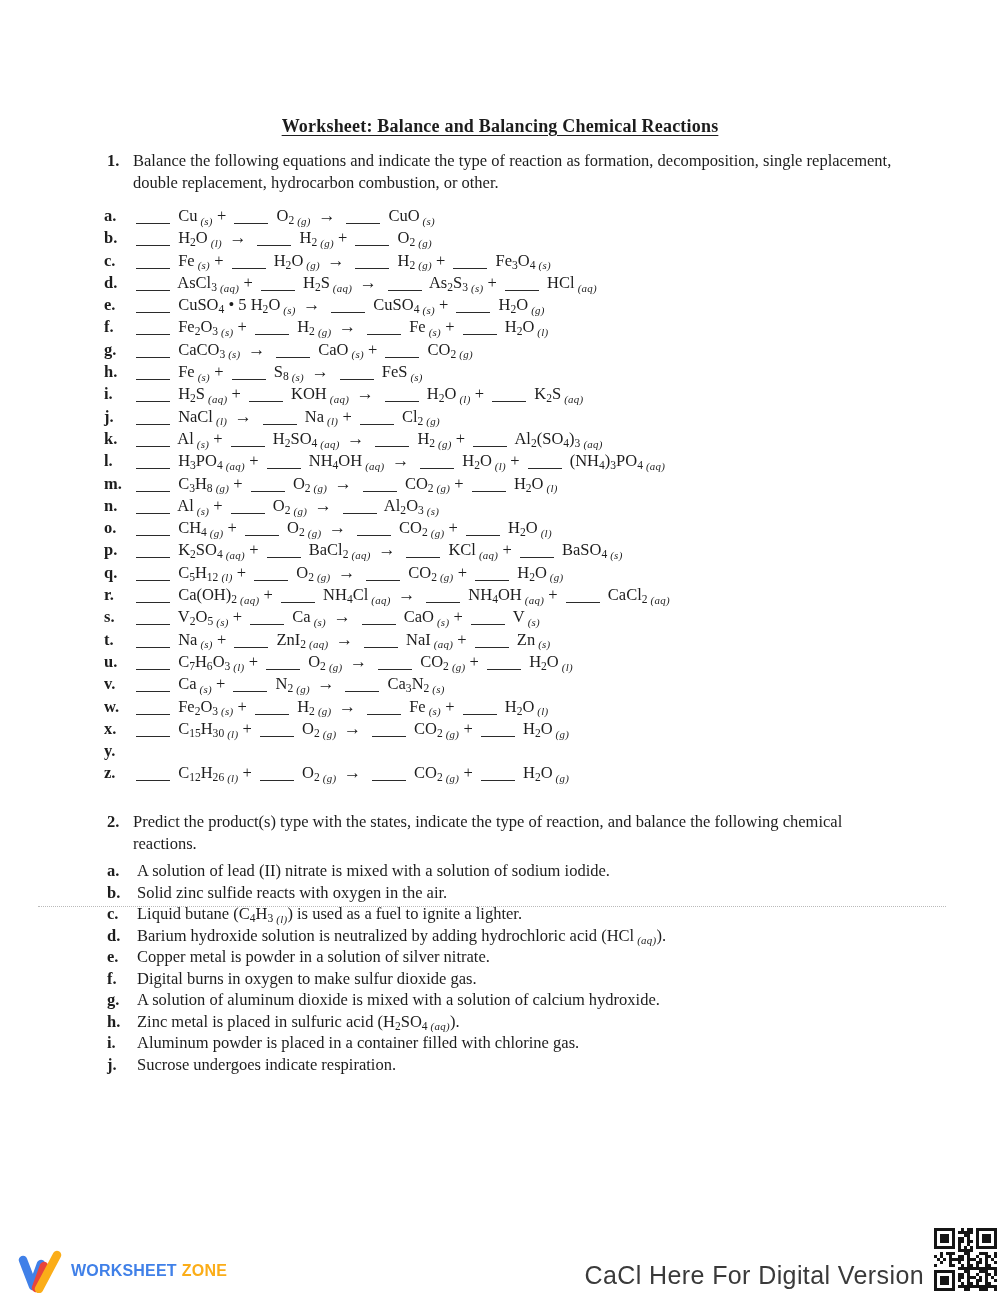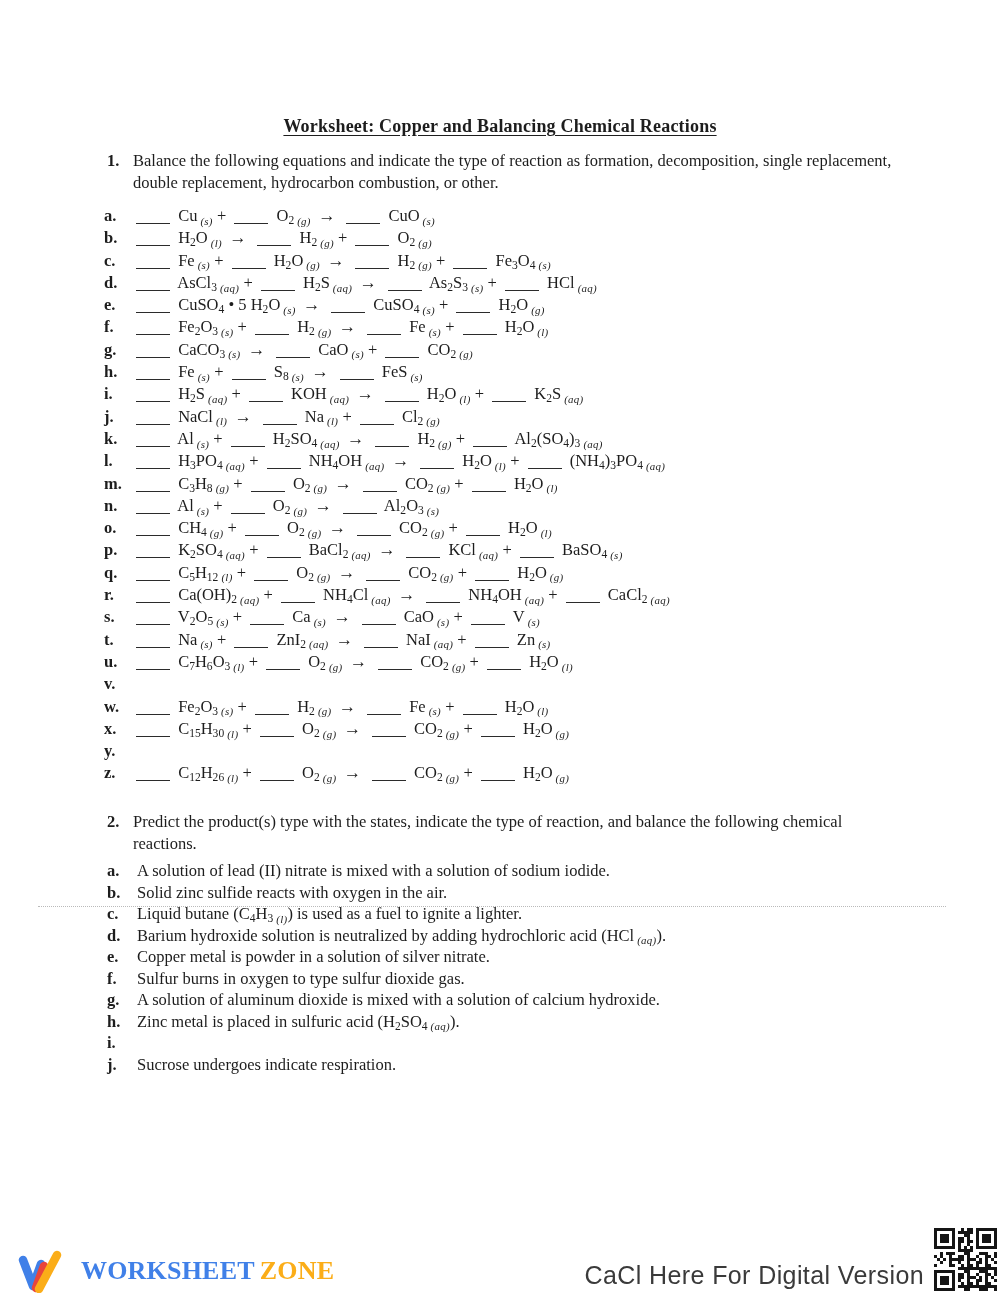--- a/index.html
+++ b/index.html
@@ -37,38 +37,38 @@
   .sub  { font-size:0.7em;  vertical-align:-0.28em; }
   .state{ font-size:0.66em; font-style:italic; vertical-align:-0.34em; margin-left:3px; letter-spacing:0.3px; }
   .arrow{ padding:0 3px; font-size:1.05em; }
 
   .dotline {
     position:absolute; top:906px; left:38px; width:908px; height:0;
     border-top:1px dotted #a9a9a9; opacity:0.8;
   }
 
   .footer-logo { position:absolute; left:18px; top:1249px; display:flex; align-items:center; }
-  .logo-text { font-family:Liberation Serif, serif; font-weight:bold; font-size:26px; letter-spacing:0.2px; margin-left:17px; }
+  .logo-text { font-family:Liberation Sans, sans-serif; font-weight:bold; font-size:16px; letter-spacing:0.2px; margin-left:7px; }
   .logo-word1 { color:#4080E8; }
   .logo-word2 { color:#FBAD18; margin-left:5px; }
 
   .scan-text {
     position:absolute; right:76px; top:1261px; width:420px; text-align:right;
     font-family:"Liberation Sans", sans-serif; font-size:25px; color:#3a3a3a;
     font-weight:500; letter-spacing:0.4px;
   }
   .qr { position:absolute; left:934px; top:1228px; width:63px; height:63px; background:#fff; }
   .qr .m { position:absolute; background:#151515; }
 </style>
 </head>
 <body>
 
 <div class="page">
 
-  <h1 class="title">Worksheet: Copper and Balancing Chemical Reactions</h1>
+  <h1 class="title">Worksheet: Balance and Balancing Chemical Reactions</h1>
 
   <div class="para p1">
     <span class="num">1.</span>
     <span class="ptext">Balance the following equations and indicate the type of reaction as formation, decomposition, single replacement, double replacement, hydrocarbon combustion, or other.</span>
   </div>
 
   <div class="eqlist" id="eqlist">
       <div class="eqrow">
         <span class="eqlabel">a.</span>
         <span class="eqbody"><span class="blank"></span> Cu<span class="state">(s)</span> + <span class="blank"></span> O<span class="sub">2</span><span class="state">(g)</span> <span class="arrow">→</span> <span class="blank"></span> CuO<span class="state">(s)</span></span>
@@ -148,20 +148,21 @@
       <div class="eqrow">
         <span class="eqlabel">t.</span>
         <span class="eqbody"><span class="blank"></span> Na<span class="state">(s)</span> + <span class="blank"></span> ZnI<span class="sub">2</span><span class="state">(aq)</span> <span class="arrow">→</span> <span class="blank"></span> NaI<span class="state">(aq)</span> + <span class="blank"></span> Zn<span class="state">(s)</span></span>
       </div>
       <div class="eqrow">
         <span class="eqlabel">u.</span>
         <span class="eqbody"><span class="blank"></span> C<span class="sub">7</span>H<span class="sub">6</span>O<span class="sub">3</span><span class="state">(l)</span> + <span class="blank"></span> O<span class="sub">2</span><span class="state">(g)</span> <span class="arrow">→</span> <span class="blank"></span> CO<span class="sub">2</span><span class="state">(g)</span> + <span class="blank"></span> H<span class="sub">2</span>O<span class="state">(l)</span></span>
       </div>
       <div class="eqrow">
         <span class="eqlabel">v.</span>
+        <span class="eqbody"><span class="blank"></span> Ca<span class="state">(s)</span> + <span class="blank"></span> N<span class="sub">2</span><span class="state">(g)</span> <span class="arrow">→</span> <span class="blank"></span> Ca<span class="sub">3</span>N<span class="sub">2</span><span class="state">(s)</span></span>
       </div>
       <div class="eqrow">
         <span class="eqlabel">w.</span>
         <span class="eqbody"><span class="blank"></span> Fe<span class="sub">2</span>O<span class="sub">3</span><span class="state">(s)</span> + <span class="blank"></span> H<span class="sub">2</span><span class="state">(g)</span> <span class="arrow">→</span> <span class="blank"></span> Fe<span class="state">(s)</span> + <span class="blank"></span> H<span class="sub">2</span>O<span class="state">(l)</span></span>
       </div>
       <div class="eqrow">
         <span class="eqlabel">x.</span>
         <span class="eqbody"><span class="blank"></span> C<span class="sub">15</span>H<span class="sub">30</span><span class="state">(l)</span> + <span class="blank"></span> O<span class="sub">2</span><span class="state">(g)</span> <span class="arrow">→</span> <span class="blank"></span> CO<span class="sub">2</span><span class="state">(g)</span> + <span class="blank"></span> H<span class="sub">2</span>O<span class="state">(g)</span></span>
       </div>
       <div class="eqrow">
@@ -196,32 +197,33 @@
       <div class="itemrow">
         <span class="itemlabel">d.</span>
         <span>Barium hydroxide solution is neutralized by adding hydrochloric acid (HCl<span class="state">(aq)</span>).</span>
       </div>
       <div class="itemrow">
         <span class="itemlabel">e.</span>
         <span>Copper metal is powder in a solution of silver nitrate.</span>
       </div>
       <div class="itemrow">
         <span class="itemlabel">f.</span>
-        <span>Sulfur burns in oxygen to type sulfur dioxide gas.</span>
+        <span>Digital burns in oxygen to make sulfur dioxide gas.</span>
       </div>
       <div class="itemrow">
         <span class="itemlabel">g.</span>
         <span>A solution of aluminum dioxide is mixed with a solution of calcium hydroxide.</span>
       </div>
       <div class="itemrow">
         <span class="itemlabel">h.</span>
         <span>Zinc metal is placed in sulfuric acid (H<span class="sub">2</span>SO<span class="sub">4</span><span class="state">(aq)</span>).</span>
       </div>
       <div class="itemrow">
         <span class="itemlabel">i.</span>
+        <span>Aluminum powder is placed in a container filled with chlorine gas.</span>
       </div>
       <div class="itemrow">
         <span class="itemlabel">j.</span>
         <span>Sucrose undergoes indicate respiration.</span>
       </div>
     </div>
 
   <div class="footer-logo">
     <svg width="46" height="44" viewBox="0 0 46 44">
       <path d="M5 11 L15 37 L23 15" fill="none" stroke="#4080E8" stroke-width="8.5" stroke-linecap="round" stroke-linejoin="round"></path>

